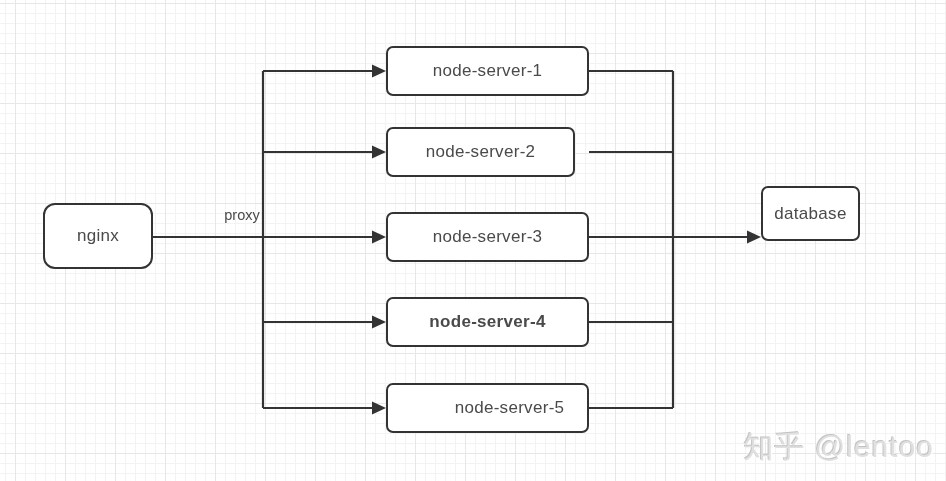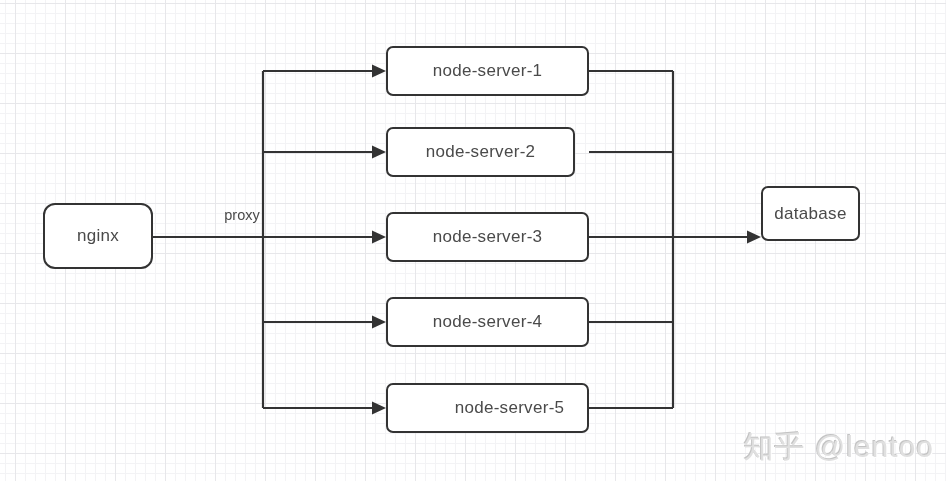--- a/index.html
+++ b/index.html
@@ -105,21 +105,21 @@
   </div>
 
   <div class="node" style="left:386px; top:127px; width:189px; height:50px;">
     <span>node-server-2</span>
   </div>
 
   <div class="node" style="left:386px; top:212px; width:203px; height:50px;">
     <span>node-server-3</span>
   </div>
 
-  <div class="node" style="left:386px; top:297px; width:203px; height:50px;">
+  <div class="node" style="left:386px; top:297px; width:203px; height:50px;font-weight:bold;">
     <span>node-server-4</span>
   </div>
 
   <div class="node" style="left:386px; top:383px; width:203px; height:50px;padding-left:44px;">
     <span>node-server-5</span>
   </div>
 
   <div class="node" style="left:761px; top:186px; width:99px; height:55px;">
     <span>database</span>
   </div>

